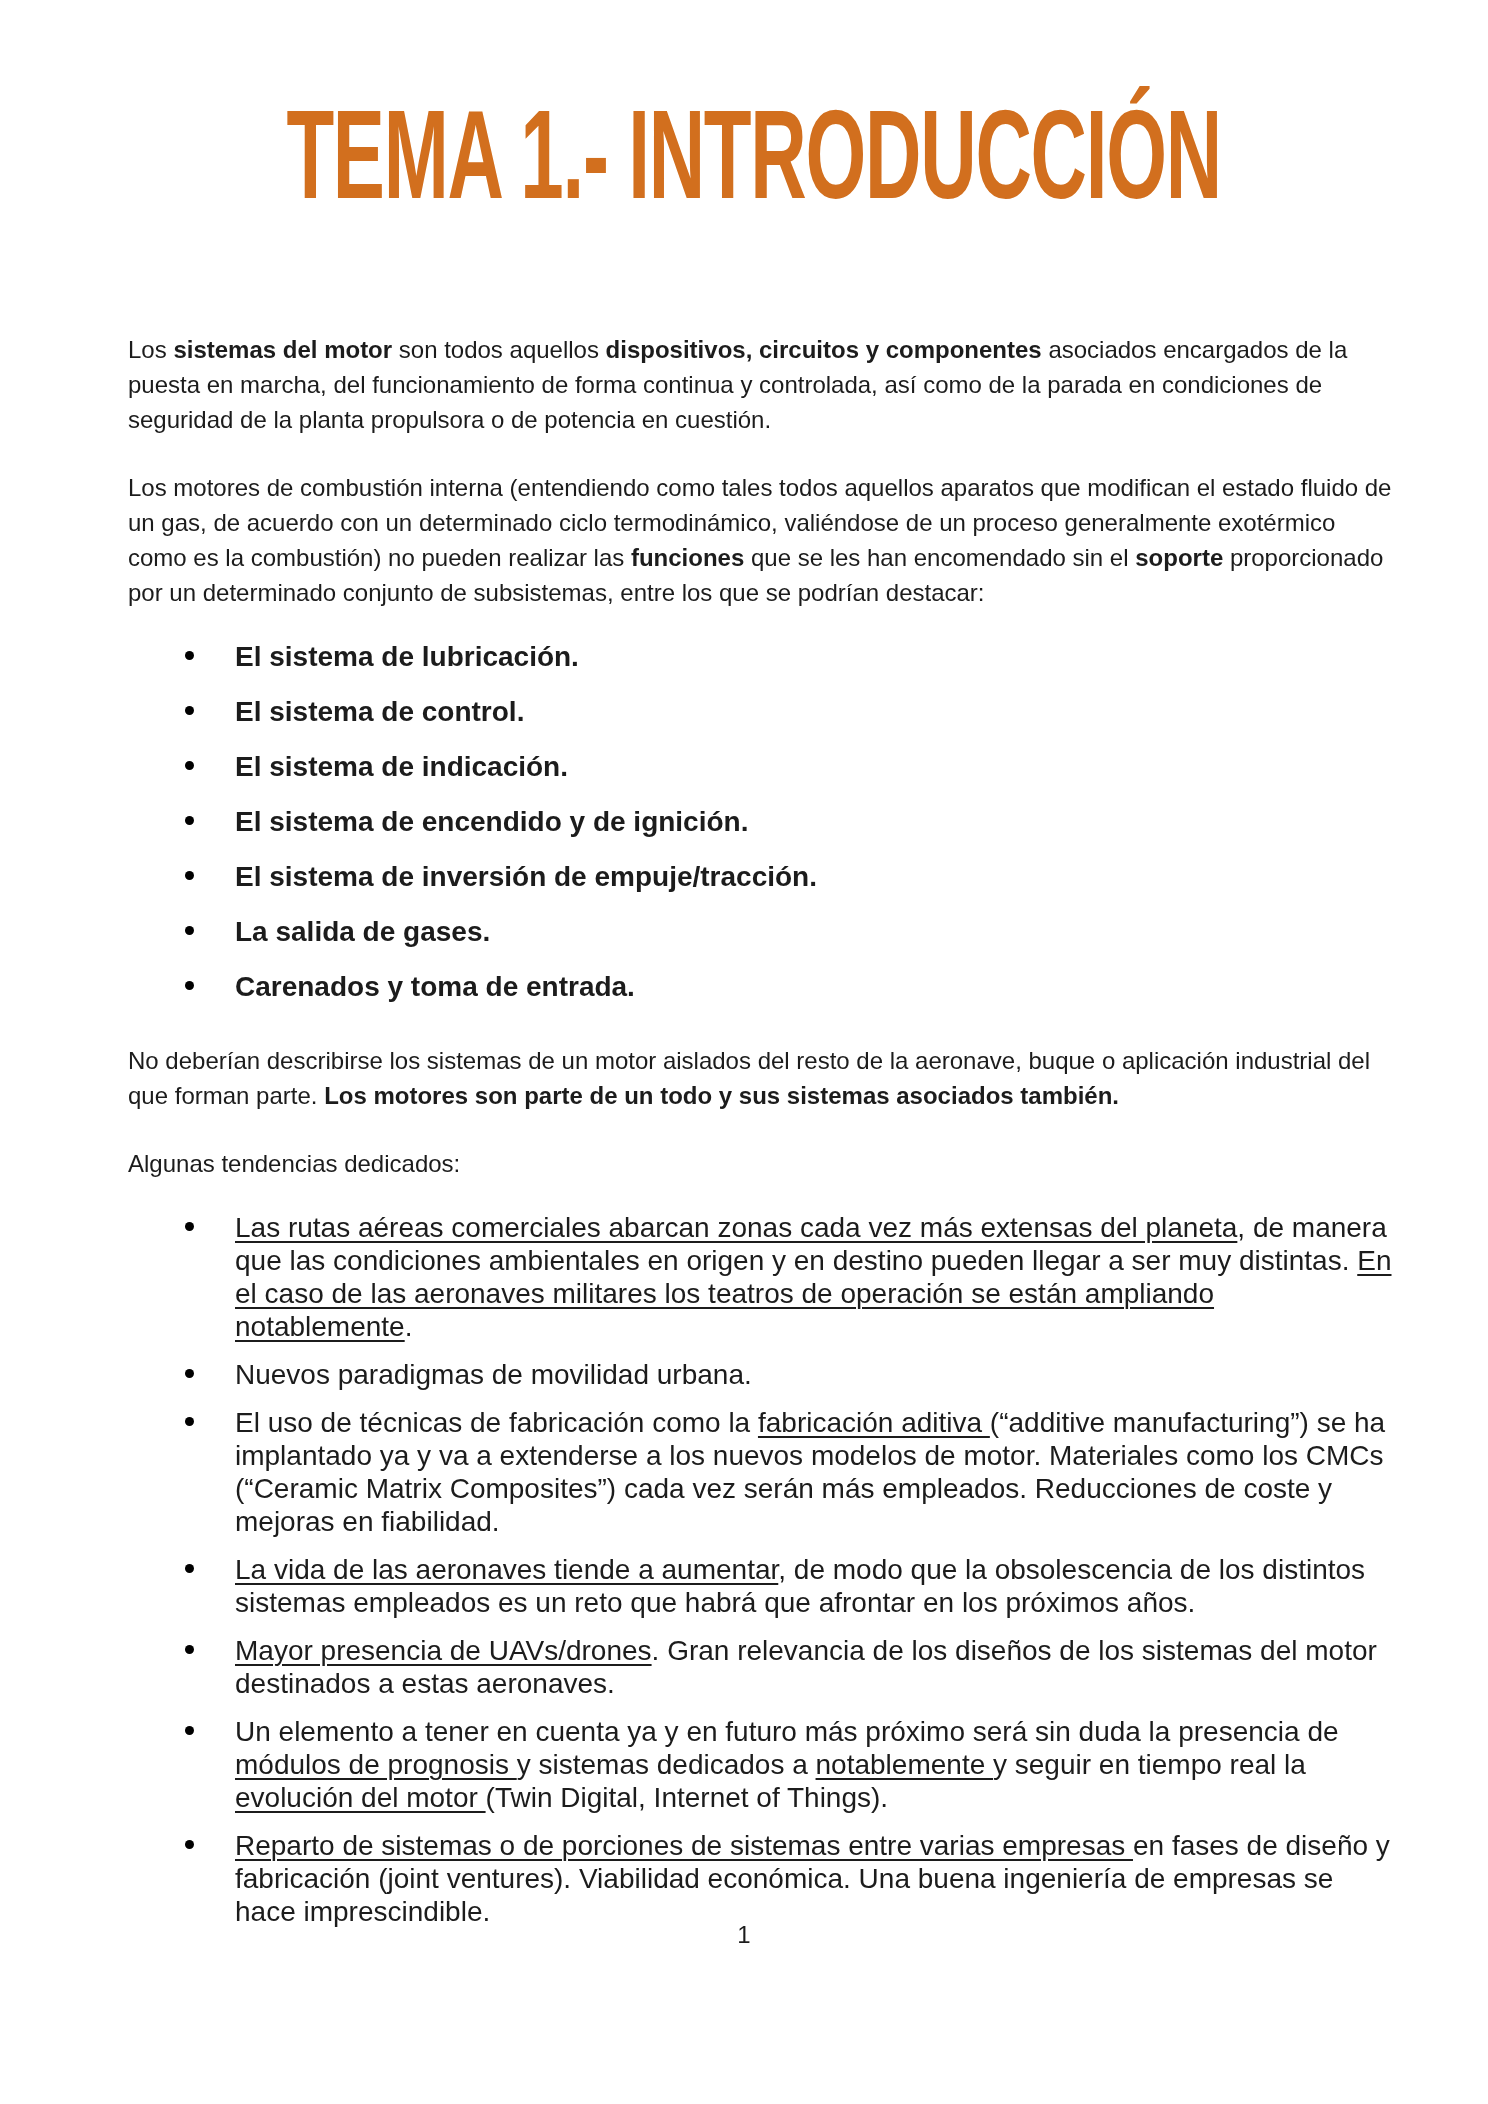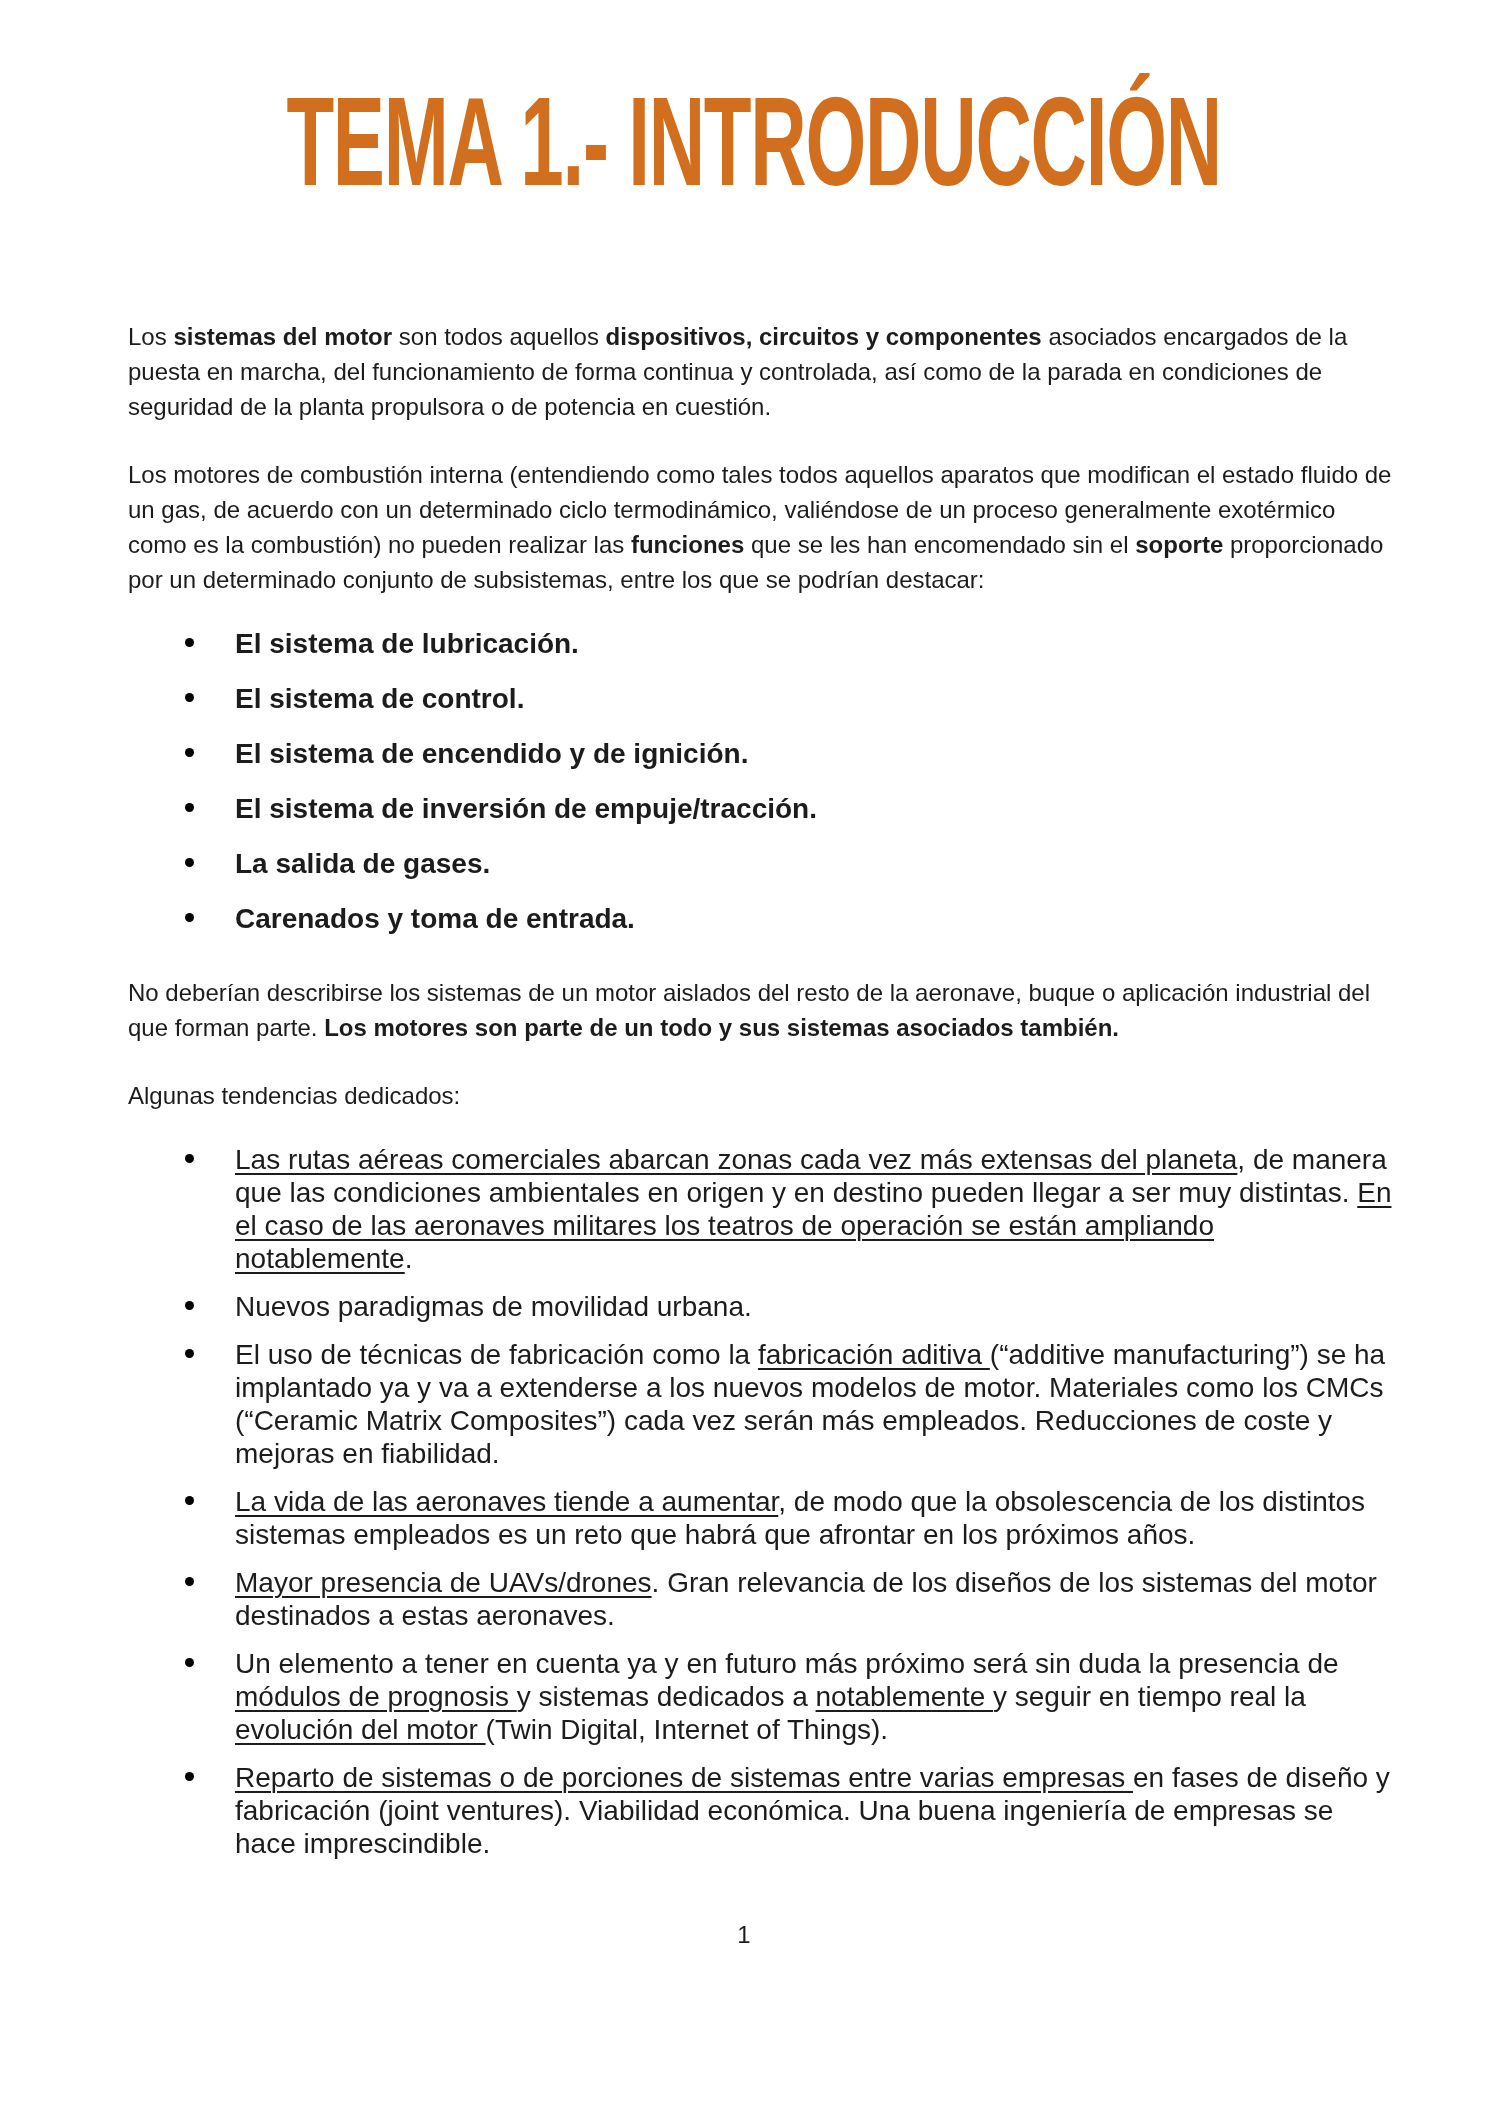--- a/index.html
+++ b/index.html
@@ -1,19 +1,19 @@
 <!DOCTYPE html>
 <html><head>
 <meta charset="utf-8">
 <style>
   html,body{margin:0;padding:0;background:#ffffff;}
   .page{
     width:1488px;height:2104px;background:#ffffff;position:relative;
     font-family:"Liberation Sans",sans-serif;color:#1c1c1c;
-    box-sizing:border-box;padding:0 96px 0 128px;overflow:hidden;
+    box-sizing:border-box;padding:13px 96px 0 128px;overflow:hidden;
   }
   .title-wrap{
     width:1488px;margin-left:-128px;text-align:center;
     margin-top:70px;margin-bottom:104px;
   }
   .doc-title{
     display:inline-block;font-weight:bold;font-size:126px;line-height:1.15;
     white-space:nowrap;letter-spacing:-2px;
     transform:scaleX(0.62);transform-origin:50% 50%;
   }
@@ -52,20 +52,24 @@
   <p class="para tight"><span>Los motores de combustión interna (entendiendo como tales todos aquellos aparatos que modifican el estado fluido de un gas, de acuerdo con un determinado ciclo termodinámico, valiéndose de un proceso generalmente exotérmico como es la combustión) no pueden realizar las </span><span class="b">funciones</span><span> que se les han encomendado sin el </span><span class="b">soporte</span><span> proporcionado por un determinado conjunto de subsistemas, entre los que se podrían destacar:</span></p>
 
   <div class="list systems">
       <div class="list-item">
         <span class="bullet"></span>
         <span class="content"><span>El sistema de lubricación.</span></span>
       </div>
       <div class="list-item">
         <span class="bullet"></span>
         <span class="content"><span>El sistema de control.</span></span>
+      </div>
+      <div class="list-item">
+        <span class="bullet"></span>
+        <span class="content"><span>El sistema de indicación.</span></span>
       </div>
       <div class="list-item">
         <span class="bullet"></span>
         <span class="content"><span>El sistema de encendido y de ignición.</span></span>
       </div>
       <div class="list-item">
         <span class="bullet"></span>
         <span class="content"><span>El sistema de inversión de empuje/tracción.</span></span>
       </div>
       <div class="list-item">

